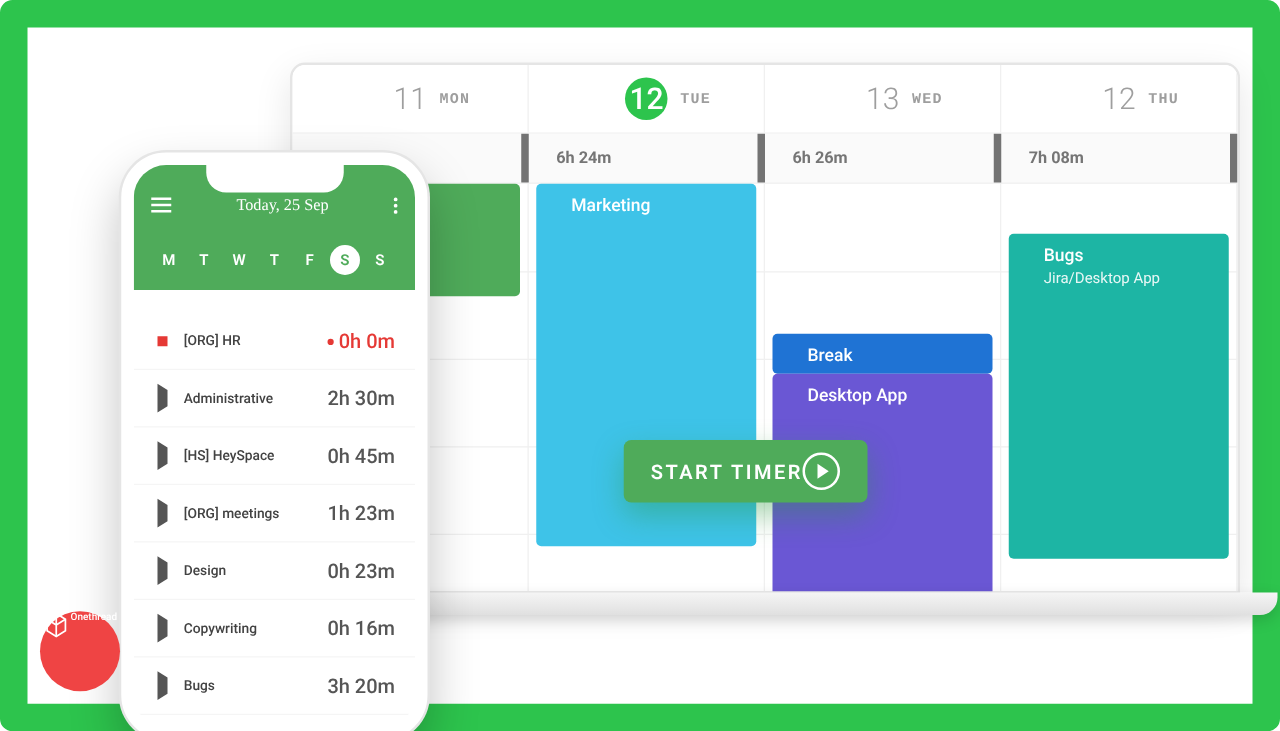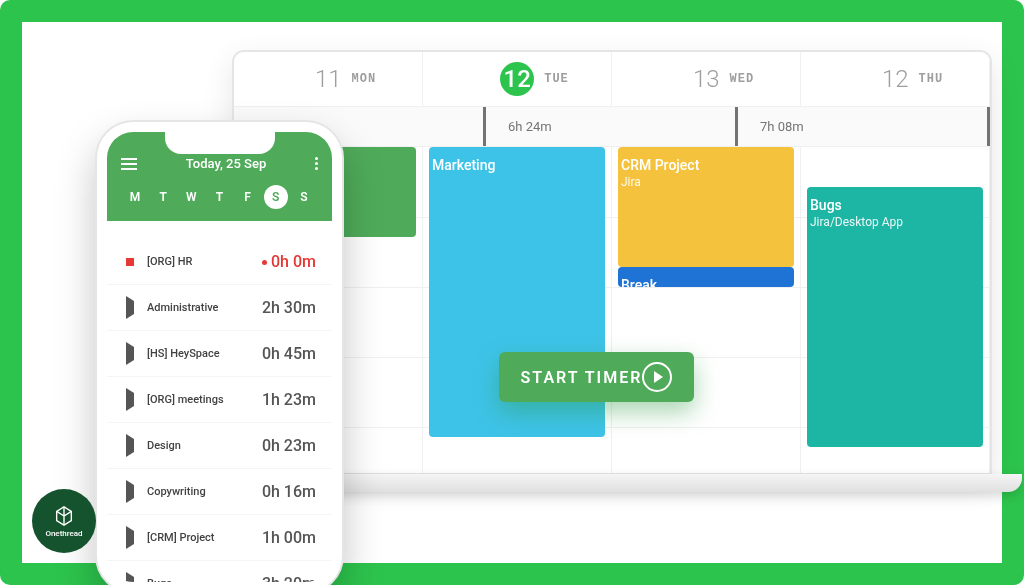--- a/index.html
+++ b/index.html
@@ -84,23 +84,23 @@
     height: 40px;
     background: #fafafa;
     border-bottom: 1px solid #f0f0f0;
   }
   .sub-cell {
     flex: 1;
     display: flex;
     align-items: center;
     padding-left: 22px;
     font-size: 13px;
-    font-weight: 400;
+    font-weight: 700;
     color: #757575;
-    border-right: 3px solid #737373;
+    border-right: 6px solid #737373;
   }
   .calendar-body {
     position: relative;
     display: flex;
     height: 330px;
   }
   .body-col {
     flex: 1;
     border-right: 1px solid #f0f0f0;
     position: relative;
@@ -108,21 +108,21 @@
   .gridline {
     position: absolute;
     left: 0; right: 0;
     border-top: 1px solid #f0f0f0;
   }
   .event {
     position: absolute;
     left: 6px;
     right: 6px;
     border-radius: 4px;
-    padding: 10px 3px;
+    padding: 10px 28px;
     color: #fff;
     font-size: 14px;
     font-weight: 500;
     overflow: hidden;
   }
   .event .sub { font-size: 12px; opacity: 0.9; font-weight: 400; margin-top: 2px; }
   .start-timer {
     position: absolute;
     left: 265px;
     top: 300px;
@@ -177,21 +177,22 @@
   }
   .phone-header {
     background: #4fab5a;
     color: #fff;
     padding: 24px 14px 12px;
   }
   .phone-top {
     display: flex;
     align-items: center;
     justify-content: space-between;
-    margin-bottom: 14px;
+    margin-bottom: 24px;
+    font-family: Liberation Serif, serif;
   }
   .hamburger {
     width: 16px; height: 12px;
     display: flex; flex-direction: column; justify-content: space-between;
   }
   .hamburger span { height: 2px; background: #fff; }
   .phone-title { font-size: 13px; font-weight: 500; }
   .dots { display: flex; flex-direction: column; gap: 2px; }
   .dots span { width: 3px; height: 3px; border-radius: 50%; background: #fff; }
   .weekdays {
@@ -238,25 +239,24 @@
     display: inline-block; width: 5px; height: 5px;
     border-radius: 50%; background: #e53935; margin-right: 4px;
     vertical-align: middle;
   }
   
   .logo-badge {
     position: absolute;
     left: 10px;
     bottom: 10px;
     width: 64px; height: 64px;
-    background: #14532d;
+    background: #ef4444;
     border-radius: 50%;
     display: flex;
-    flex-direction: column;
-    align-items: center;
+    flex-direction: row;
     justify-content: center;
     color: #fff;
     z-index: 50;
   }
   .logo-badge svg { margin-bottom: 2px; }
   .logo-badge span { font-size: 8px; font-weight: 500; }
 </style>
 </head>
 <body>
 
@@ -277,44 +277,44 @@
                  <span class="day-name">WED</span>
         </div>
         <div class="day-col-head">
           <span class="day-num">12</span>
                  <span class="day-name">THU</span>
         </div>
       </div>
     <div class="calendar-sub" id="cal-sub">
         <div class="sub-cell">6h 18m</div>
         <div class="sub-cell">6h 24m</div>
+        <div class="sub-cell">6h 26m</div>
         <div class="sub-cell">7h 08m</div>
       </div>
     <div class="calendar-body" id="cal-body">
       <div class="gridline" style="top:70px"></div>
       <div class="gridline" style="top:140px"></div>
       <div class="gridline" style="top:210px"></div>
       <div class="gridline" style="top:280px"></div>
     <div class="body-col">
           <div class="event" style="top: 0px; height: 90px; background: rgb(79, 171, 90);">
             <div>raining</div>
           </div>
         </div>
         <div class="body-col">
           <div class="event" style="top: 0px; height: 290px; background: rgb(62, 195, 232);">
             <div>Marketing</div>
           </div>
         </div>
         <div class="body-col">
-          <div class="event" style="top: 0px; height: 120px; background: rgb(245, 194, 61);">
-            <div>CRM Project</div>
-            <div class="sub">Jira</div>
-          </div>
-          <div class="event" style="top: 120px; height: 20px; background: rgb(31, 115, 212);">
+          <div class="event" style="top: 120px; height: 32px; background: rgb(31, 115, 212);">
             <div>Break</div>
+          </div>
+          <div class="event" style="top: 152px; height: 178px; background: rgb(106, 87, 212);">
+            <div>Desktop App</div>
           </div>
         </div>
         <div class="body-col">
           <div class="event" style="top: 40px; height: 260px; background: rgb(29, 181, 164);">
             <div>Bugs</div>
             <div class="sub">Jira/Desktop App</div>
           </div>
         </div>
       </div>
     <div class="start-timer">
@@ -390,27 +390,20 @@
           <span class="row-icon">
             <span class="play-sm"></span>
           </span>
                    <span class="row-label">Copywriting</span>
                    <span class="row-time">0h 16m</span>
         </div>
         <div class="list-row">
           <span class="row-icon">
             <span class="play-sm"></span>
           </span>
-                   <span class="row-label">[CRM] Project</span>
-                   <span class="row-time">1h 00m</span>
-        </div>
-        <div class="list-row">
-          <span class="row-icon">
-            <span class="play-sm"></span>
-          </span>
                    <span class="row-label">Bugs</span>
                    <span class="row-time">3h 20m</span>
         </div>
       </div>
   </div>
 
   <div class="logo-badge">
     <svg width="22" height="22" viewBox="0 0 24 24" fill="none" stroke="#fff" stroke-width="1.5">
       <path d="M12 2 L20 7 L20 17 L12 22 L4 17 L4 7 Z"></path>
       <path d="M12 2 L12 12 L20 7 M12 12 L4 7 M12 12 L12 22"></path>

